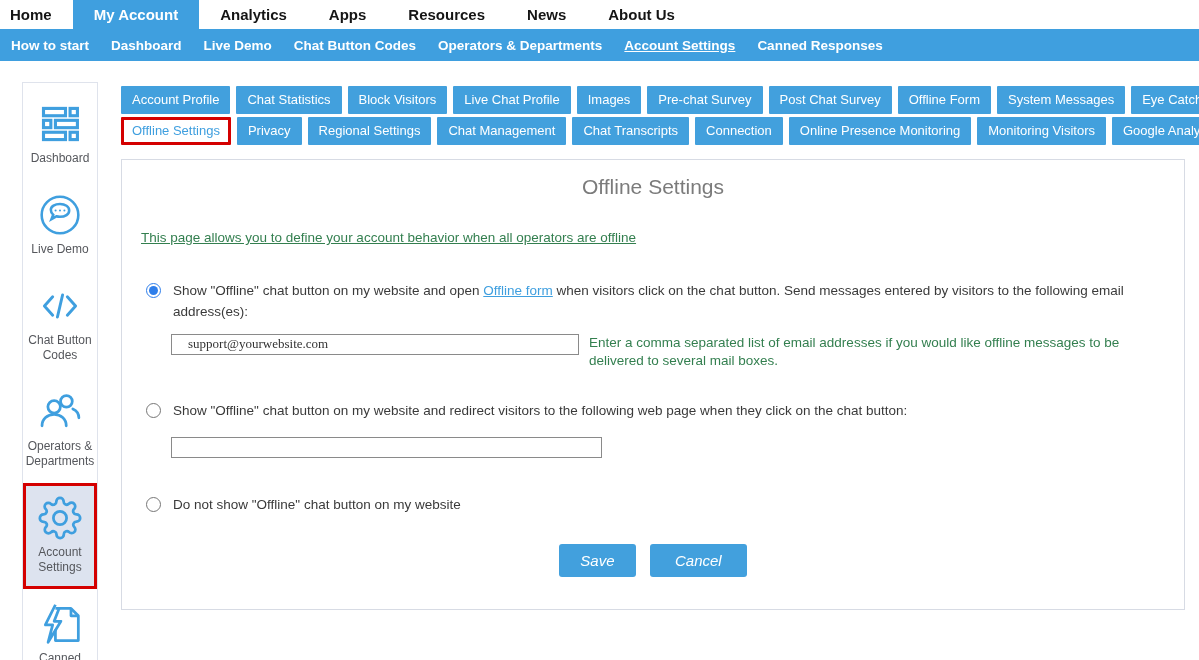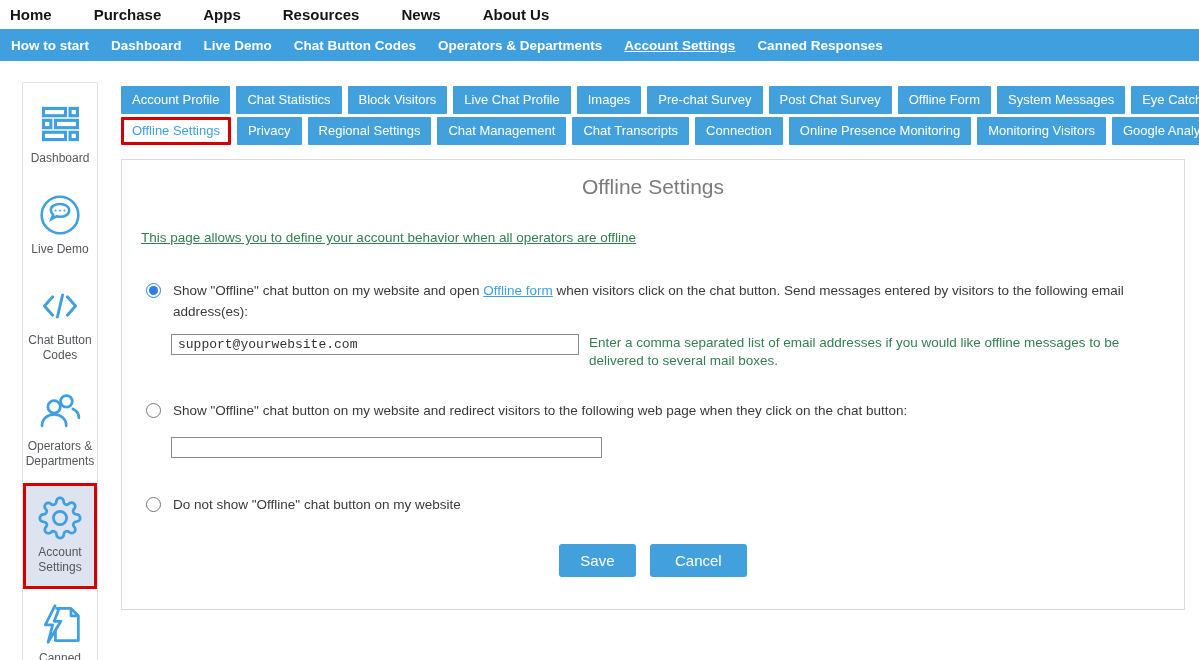--- a/index.html
+++ b/index.html
@@ -66,41 +66,42 @@
   }
   .option-row { display:flex; align-items:flex-start; margin:36px 40px 0 24px; }
   .option-row input[type=radio] {
     width:15px; height:15px; margin:2px 12px 0 0; flex:0 0 auto; accent-color:#2e7eea; cursor:pointer;
   }
   .option-label { font-size:13.5px; color:#3a3a3a; line-height:1.55; max-width:975px; }
   .option-label a { color:#3f9fdf; text-decoration:underline; cursor:pointer; }
 
   .email-row { display:flex; align-items:flex-start; margin:11px 0 0 49px; }
   .text-input {
-    height:21px; border:1px solid #8a8a8a; font-family:Liberation Mono, monospace;
-    font-size:13px; color:#333; padding:1px 6px; background:#fff; border-radius:0;
+    height:21px; border:1px solid #8a8a8a; font-family:Liberation Serif, serif;
+    font-size:13px; color:#333; padding:1px 16px; background:#fff; border-radius:0;
   }
   .email-input { width:408px; }
   .url-input { display:block; width:431px; margin:15px 0 0 49px; }
   .email-help { margin-left:10px; color:#337f4f; font-size:13.5px; line-height:1.35; width:578px; }
 
   .btn-row { text-align:center; margin-top:28px; }
   .btn {
     display:inline-block; background:#42a0dd; color:#ffffff; border:none; cursor:pointer;
     font-family:"Liberation Sans",sans-serif; font-size:15px; height:33px; border-radius:3px;
-    padding:0 21px; margin:0 5px;
+    padding:0 21px; margin:0 5px;font-style:italic;
   }
   .btn.cancel { padding:0 25px; }
 </style>
 </head>
 <body>
 
 <div class="topnav">
   <div class="tn-item">Home</div>
-  <div class="tn-item">Purchase</div>
+  <div class="tn-item active">My Account</div>
+  <div class="tn-item">Analytics</div>
   <div class="tn-item">Apps</div>
   <div class="tn-item">Resources</div>
   <div class="tn-item">News</div>
   <div class="tn-item">About Us</div>
 </div>
 
 <div class="subnav">
   <div class="sn-item">How to start</div>
   <div class="sn-item">Dashboard</div>
   <div class="sn-item">Live Demo</div>

